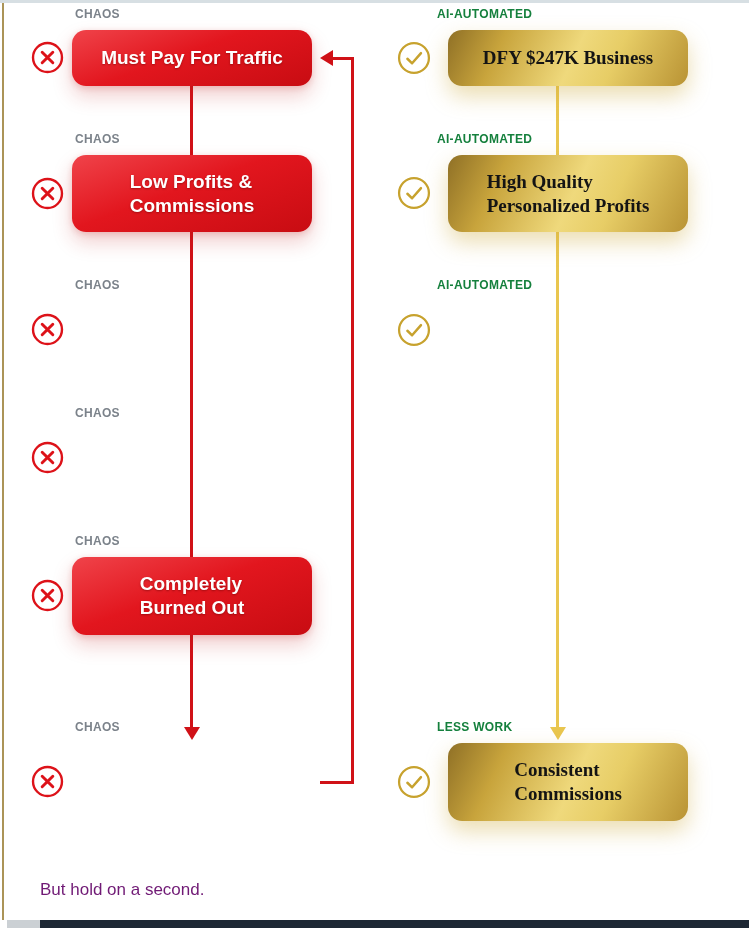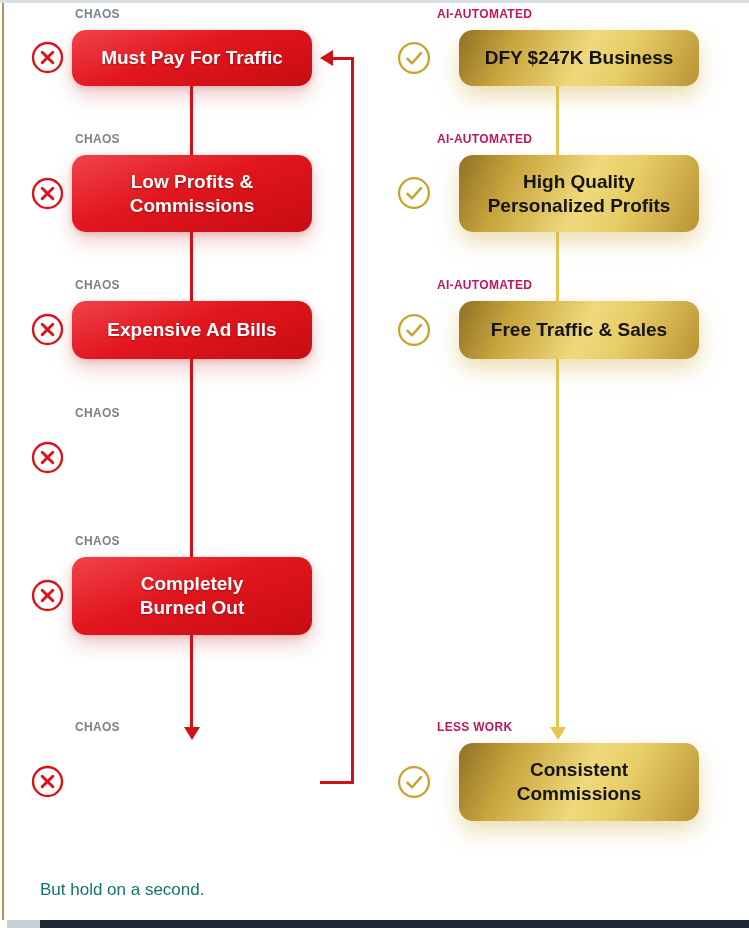--- a/index.html
+++ b/index.html
@@ -23,36 +23,36 @@
     border-bottom:8px solid transparent;border-right:13px solid #d01117;}
   .gold-line-main{left:556px;top:86px;width:3px;height:641px;background:#e9c64f;}
   .gold-arrow-down{left:550px;top:727px;width:0;height:0;border-left:8px solid transparent;
     border-right:8px solid transparent;border-top:13px solid #e9c64f;}
 
   
   .row{position:absolute;left:0;width:640px;z-index:2;padding-left:7px;}
   .tag{position:absolute;top:-23px;font-weight:700;font-size:12px;line-height:14px;
        letter-spacing:.3px;white-space:nowrap;}
   .tag.gray{left:75px;color:#7b828a;}
-  .tag.dark{left:437px;color:#be185d;}
+  .tag.dark{left:437px;color:#15803d;}
   .badge-icon{position:absolute;line-height:0;}
   .badge-icon.neg{left:31px;}
   .badge-icon.pos{left:397px;}
   .box{position:absolute;top:0;height:100%;width:240px;border-radius:14px;
-       display:flex;align-items:center;justify-content:center;text-align:center;
+       display:flex;align-items:center;justify-content:center;
        white-space:pre-line;font-weight:700;font-size:19px;line-height:1.26;}
   .box.red{left:72px;color:#ffffff;text-shadow:0 1px 2px rgba(90,0,0,.45);
     background:linear-gradient(160deg,#f0434a 0%,#e2161e 45%,#c80c12 100%);
     box-shadow:0 10px 20px rgba(190,30,30,.22),0 2px 6px rgba(190,30,30,.18);}
-  .box.gold{left:459px;color:#141414;
+  .box.gold{left:448px;color:#141414;
     background:linear-gradient(115deg,#8f7026 0%,#c8a43c 22%,#efd97c 52%,#e7cd66 68%,#b99334 100%);
-    box-shadow:0 10px 22px rgba(205,170,60,.40);}
+    box-shadow:0 10px 22px rgba(205,170,60,.40);font-family:Liberation Serif, serif;}
 
   .footer-text{position:absolute;left:40px;top:880px;font-size:17px;line-height:20px;
-    color:#0f766e;z-index:2;}
+    color:#701a75;z-index:2;}
 </style>
 </head>
 <body>
 
 <div class="stage">
 
   <div class="top-border"></div>
   <div class="left-border"></div>
 
   <div class="conn red-line-main"></div>
@@ -82,21 +82,20 @@
     <div class="box red">Low Profits &amp;
 Commissions</div>
   </div>
 
   <div class="row" style="top:301px;height:58px">
     <span class="tag gray">CHAOS</span>
     <span class="badge-icon neg" style="top:12px"><svg viewBox="0 0 36 36" width="33" height="33">
           <circle cx="18" cy="18" r="15.8" fill="none" stroke="#dd1219" stroke-width="2.6"></circle>
           <path d="M12.2 12.2 L23.8 23.8 M23.8 12.2 L12.2 23.8" stroke="#dd1219" stroke-width="3.2" stroke-linecap="round" fill="none"></path>
         </svg></span>
-    <div class="box red">Expensive Ad Bills</div>
   </div>
 
   <div class="row" style="top:429px;height:58px">
     <span class="tag gray">CHAOS</span>
     <span class="badge-icon neg" style="top:12px"><svg viewBox="0 0 36 36" width="33" height="33">
           <circle cx="18" cy="18" r="15.8" fill="none" stroke="#dd1219" stroke-width="2.6"></circle>
           <path d="M12.2 12.2 L23.8 23.8 M23.8 12.2 L12.2 23.8" stroke="#dd1219" stroke-width="3.2" stroke-linecap="round" fill="none"></path>
         </svg></span>
   </div>
 
@@ -136,21 +135,20 @@
     <div class="box gold">High Quality
 Personalized Profits</div>
   </div>
 
   <div class="row" style="top:301px;height:58px">
     <span class="tag dark">AI-AUTOMATED</span>
     <span class="badge-icon pos" style="top:12px"><svg viewBox="0 0 36 36" width="34" height="34">
           <circle cx="18" cy="18" r="15.8" fill="none" stroke="#c7a22e" stroke-width="2.4"></circle>
           <path d="M11 18.8 L16 23.6 L25.4 12.8" stroke="#c7a22e" stroke-width="2.6" stroke-linecap="round" stroke-linejoin="round" fill="none"></path>
         </svg></span>
-    <div class="box gold">Free Traffic &amp; Sales</div>
   </div>
 
   <div class="row" style="top:743px;height:78px">
     <span class="tag dark">LESS WORK</span>
     <span class="badge-icon pos" style="top:22px"><svg viewBox="0 0 36 36" width="34" height="34">
           <circle cx="18" cy="18" r="15.8" fill="none" stroke="#c7a22e" stroke-width="2.4"></circle>
           <path d="M11 18.8 L16 23.6 L25.4 12.8" stroke="#c7a22e" stroke-width="2.6" stroke-linecap="round" stroke-linejoin="round" fill="none"></path>
         </svg></span>
     <div class="box gold">Consistent
 Commissions</div>

